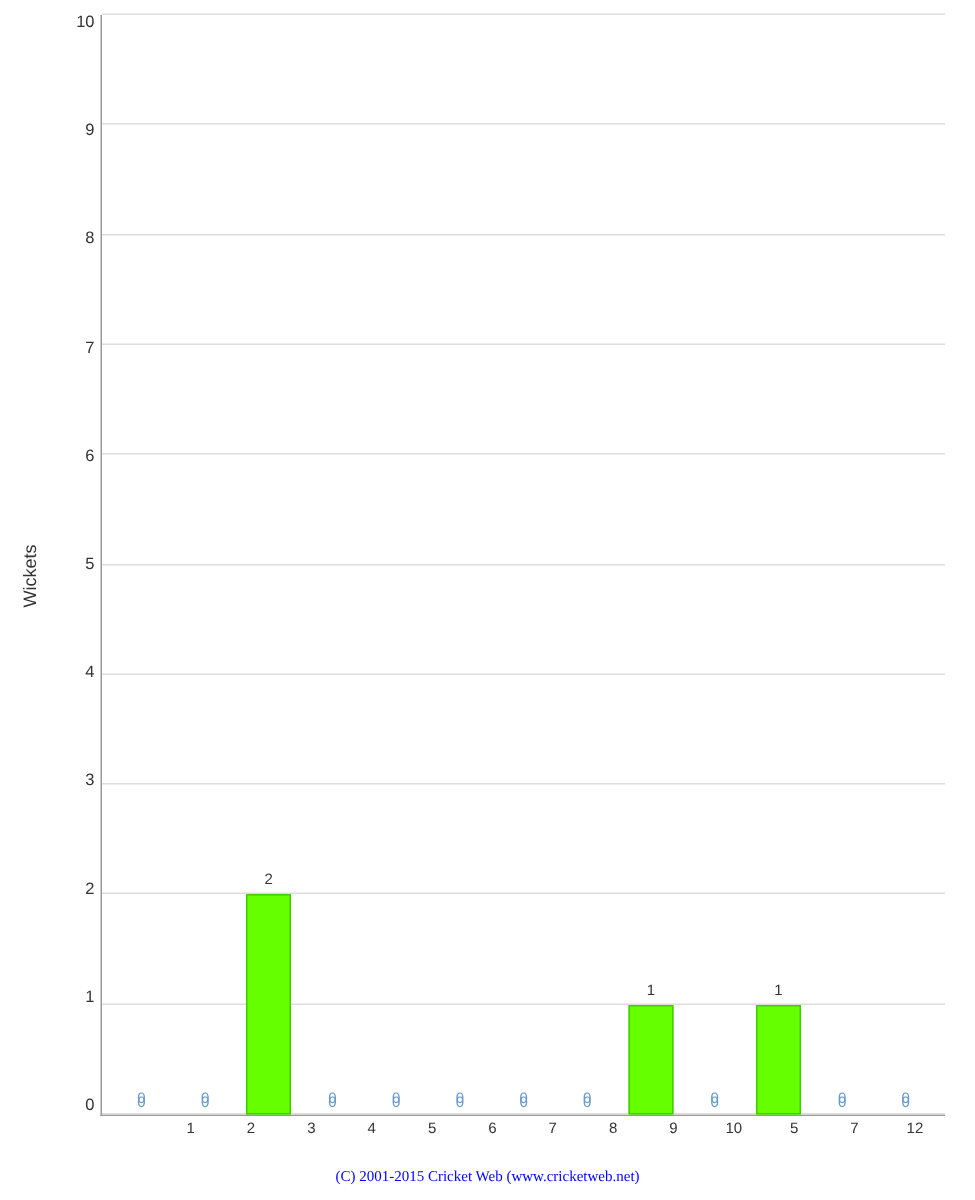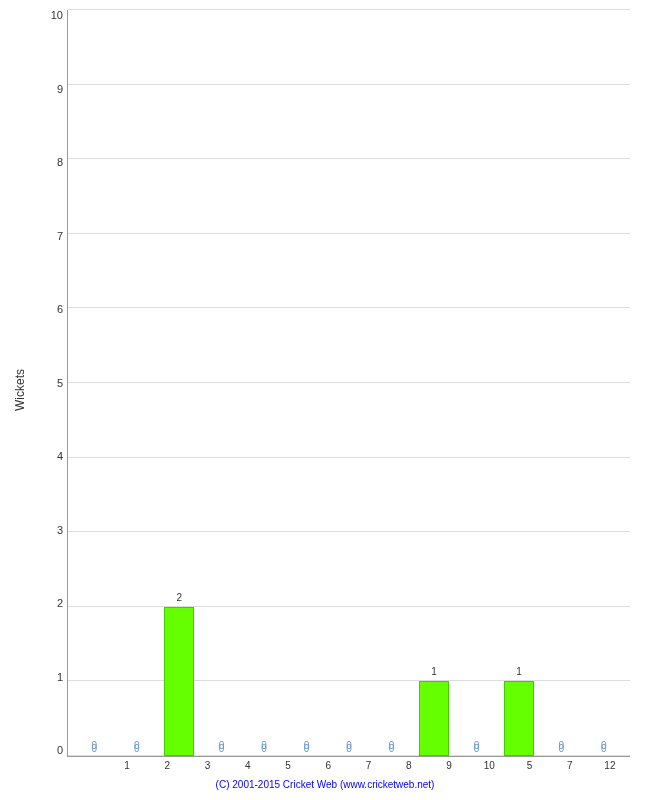--- a/index.html
+++ b/index.html
@@ -141,21 +141,22 @@
     }
     .x-axis-title {
       text-align: center;
       font-size: 11px;
       color: #333;
       margin-top: 2px;
     }
     .footer {
       font-size: 10px;
       color: #00f;
-      margin-top: 8px;
+      margin-top: 21px;
+      font-family: Liberation Serif, serif;
     }
   </style>
 </head>
 <body>
 
 <div class="chart-container">
   <div class="chart-area">
     <div class="y-axis-label">Wickets</div>
     <div class="chart-inner">
       <div class="plot-area" id="plot-area">

